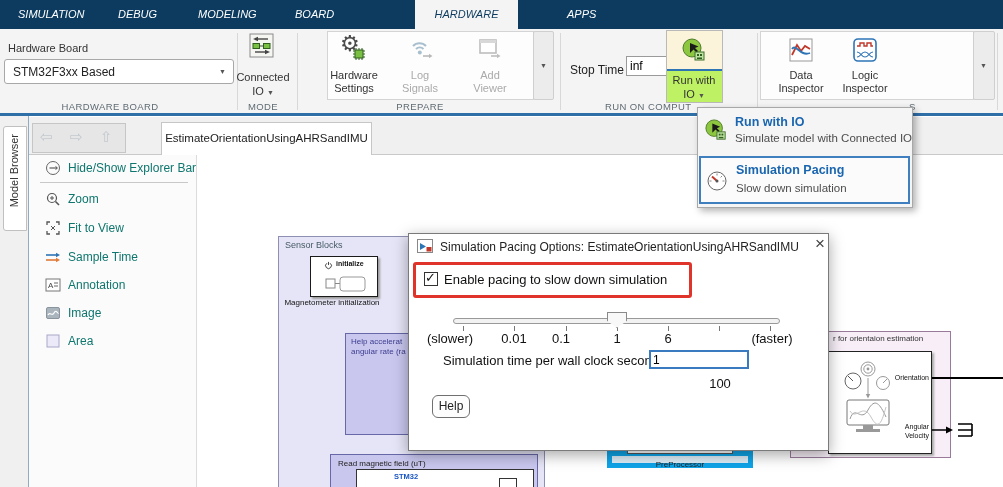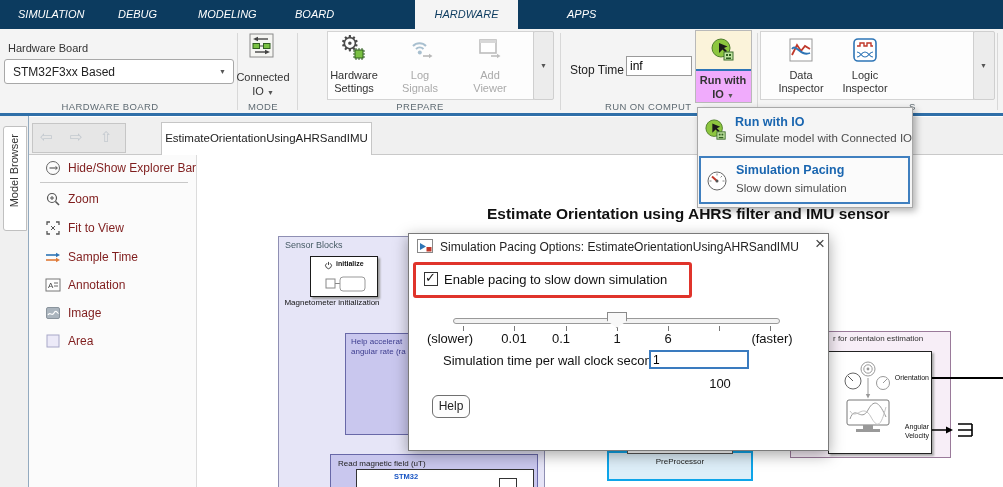--- a/index.html
+++ b/index.html
@@ -9,21 +9,21 @@
   .ctr{transform:translateX(-50%);white-space:nowrap;}
   .sec{font-size:9.5px;color:#5f6b73;letter-spacing:.4px;white-space:nowrap;}
   .vsep{position:absolute;top:33px;height:77px;width:1px;background:#d8d8d8;}
   .grpbox{position:absolute;top:31px;height:67px;background:#fdfdfd;border:1px solid #d4d4d4;}
   .btnlbl{font-size:11px;color:#333;white-space:nowrap;}
   .gray .btnlbl{color:#aaa;}
   .arrowbtn{position:absolute;top:31px;height:67px;background:#ececec;border:1px solid #cfcfcf;
             border-radius:2px;text-align:center;}
   .caret{font-size:7px;color:#555;}
   .tabtxt{font-size:11px;color:#fff;line-height:29px;white-space:nowrap;font-style:italic;}
-  .sideitem{position:absolute;left:68px;font-size:12px;color:#7f1d1d;white-space:nowrap;}
+  .sideitem{position:absolute;left:68px;font-size:12px;color:#0f766e;white-space:nowrap;}
   .menu-title{font-size:12.5px;font-weight:bold;color:#1a66b0;white-space:nowrap;}
   .menu-desc{font-size:11.5px;color:#4d4d4d;white-space:nowrap;}
   .dlg-txt{font-size:13px;color:#111;white-space:nowrap;}
   .tick{position:absolute;top:326px;width:1px;height:5px;background:#777;}
   .slbl{position:absolute;top:331px;font-size:13px;color:#111;}
   svg{display:block;}
 </style>
 </head>
 <body>
 
@@ -107,21 +107,21 @@
     <span class="abs btnlbl ctr" style="left:24px;top:49px;">Viewer</span>
   </div>
   <div class="arrowbtn" style="left:533px;width:19px;z-index:6;">
     <span class="caret" style="position:absolute;left:6px;top:30px;">▼</span>
   </div>
   <div class="abs sec ctr" style="left:420px;top:101px;z-index:6;">PREPARE</div>
   <div class="vsep" style="left:560px;z-index:6;"></div>
 
   <div class="abs" style="left:570px;top:63px;font-size:12px;color:#222;z-index:6;">Stop Time</div>
   <input style="position: absolute; left: 626px; top: 56px; width: 58px; height: 18px; border: 1px solid rgb(154, 154, 154); font-size: 12px; padding: 0px 3px; font-family: inherit; z-index: 6;" value="inf">
-  <div class="abs" style="left:695px;top:30px;width:55px;height:71px;border:1px solid #b9b9b9;background:#f0abfc;z-index:6;font-weight:bold;">
+  <div class="abs" style="left:666px;top:30px;width:55px;height:71px;border:1px solid #b9b9b9;background:#bef264;z-index:6;">
     <div class="abs" style="left:0;top:0;width:55px;height:38px;background:#fbf3da;"></div>
     <div class="abs" style="left:0;top:38px;width:55px;height:2px;background:#2e75b6;"></div>
     <span class="abs" style="left:15px;top:7px;">
       <svg width="24" height="24" viewBox="0 0 24 24">
           <circle cx="10" cy="10" r="9" fill="#8dc63f" stroke="#4e7d2a"></circle>
           <polygon points="8,5 8,15 11.5,11.5 14.5,14.5 16,13 13,10 16.5,8.5" fill="#1a1a1a"></polygon>
           <rect x="13" y="14" width="9" height="8" fill="#bfe3a0" stroke="#3f6f2f"></rect>
           <rect x="15" y="16" width="2" height="2" fill="#2f5f1f"></rect>
           <rect x="18" y="16" width="2" height="2" fill="#2f5f1f"></rect>
           <rect x="15" y="19.5" width="5" height="1.5" fill="#2f5f1f"></rect>
@@ -229,21 +229,20 @@
   </span>
   <span class="sideitem" style="top:306px;z-index:2;">Image</span>
   <span class="abs" style="left:45px;top:333px;z-index:2;">
     <svg width="16" height="16" viewBox="0 0 16 16">
         <rect x="2" y="2" width="12" height="12" fill="#eceaf8" stroke="#a8a8c8"></rect>
       </svg>
   </span>
   <span class="sideitem" style="top:334px;z-index:2;">Area</span>
 
   <div class="abs" style="left:197px;top:155px;width:806px;height:332px;background:#fff;z-index:1;"></div>
-  <div class="abs" style="left:487px;top:205px;font-size:15.5px;font-weight:bold;color:#111;white-space:nowrap;z-index:2;">Estimate Orientation using AHRS filter and IMU sensor</div>
 
   <div class="abs" style="left:278px;top:236px;width:267px;height:260px;background:#e6e5f7;border:1px solid #8f8fb3;box-sizing:border-box;z-index:2;"></div>
   <div class="abs" style="left:285px;top:240px;font-size:9px;color:#455a64;z-index:3;">Sensor Blocks</div>
 
   <div class="abs" style="left:310px;top:256px;width:68px;height:41px;background:#fff;border:1.6px solid #1a1a1a;box-shadow:2px 2px 2px #9a9a9a;box-sizing:border-box;z-index:3;">
     <span class="abs" style="left:13px;top:4px;">
       <svg width="9" height="9" viewBox="0 0 10 10">
           <path d="M5 1 V4.5" stroke="#333"></path>
           <path d="M3.2 2.5 a3.2 3.2 0 1 0 3.6 0" fill="none" stroke="#333"></path>
         </svg>
@@ -267,21 +266,21 @@
   </div>
 
   <div class="abs" style="left:330px;top:454px;width:208px;height:50px;background:#c9c7ee;border:1px solid #6868a8;box-sizing:border-box;z-index:3;">
     <div style="position:absolute;left:7px;top:4px;font-size:8px;color:#222;">Read magnetic field (uT)</div>
     <div style="position:absolute;left:25px;top:14px;width:178px;height:32px;background:#fff;border:1px solid #333;box-sizing:border-box;">
       <span style="position:absolute;left:37px;top:2px;font-size:7.5px;font-weight:bold;color:#1a56c4;">STM32</span>
       <span style="position:absolute;left:142px;top:8px;width:16px;height:11px;border:1px solid #333;"></span>
     </div>
   </div>
 
-  <div class="abs" style="left:607px;top:451px;width:146px;height:30px;background:#ddeef8;border:2px solid #0ea5e9;box-sizing:border-box;z-index:3;">
+  <div class="abs" style="left:607px;top:451px;width:146px;height:17px;background:#ddeef8;border:5px solid #0ea5e9;box-sizing:border-box;z-index:3;">
     <div style="width:100%;text-align:center;font-size:8px;color:#222;margin-top:4px;">PreProcessor</div>
   </div>
   <div class="abs" style="left:627px;top:448px;width:106px;height:6px;background:#fff;border:1px solid #555;box-sizing:border-box;z-index:3;"></div>
 
   <div class="abs" style="left:790px;top:331px;width:161px;height:127px;background:#f7eef7;border:1px solid #9a7a9a;box-sizing:border-box;z-index:2;"></div>
   <div class="abs" style="left:833px;top:334px;font-size:8px;color:#333;white-space:nowrap;z-index:3;">r for orientaion estimation</div>
   <div class="abs" style="left:828px;top:351px;width:104px;height:103px;background:#fff;border:1.2px solid #222;box-shadow:2px 2px 2px #aaa;box-sizing:border-box;z-index:3;">
     <span class="abs" style="left:14px;top:8px;">
       <svg width="50" height="78" viewBox="0 0 50 78">
           <circle cx="25" cy="9" r="7" fill="#fff" stroke="#999"></circle>

